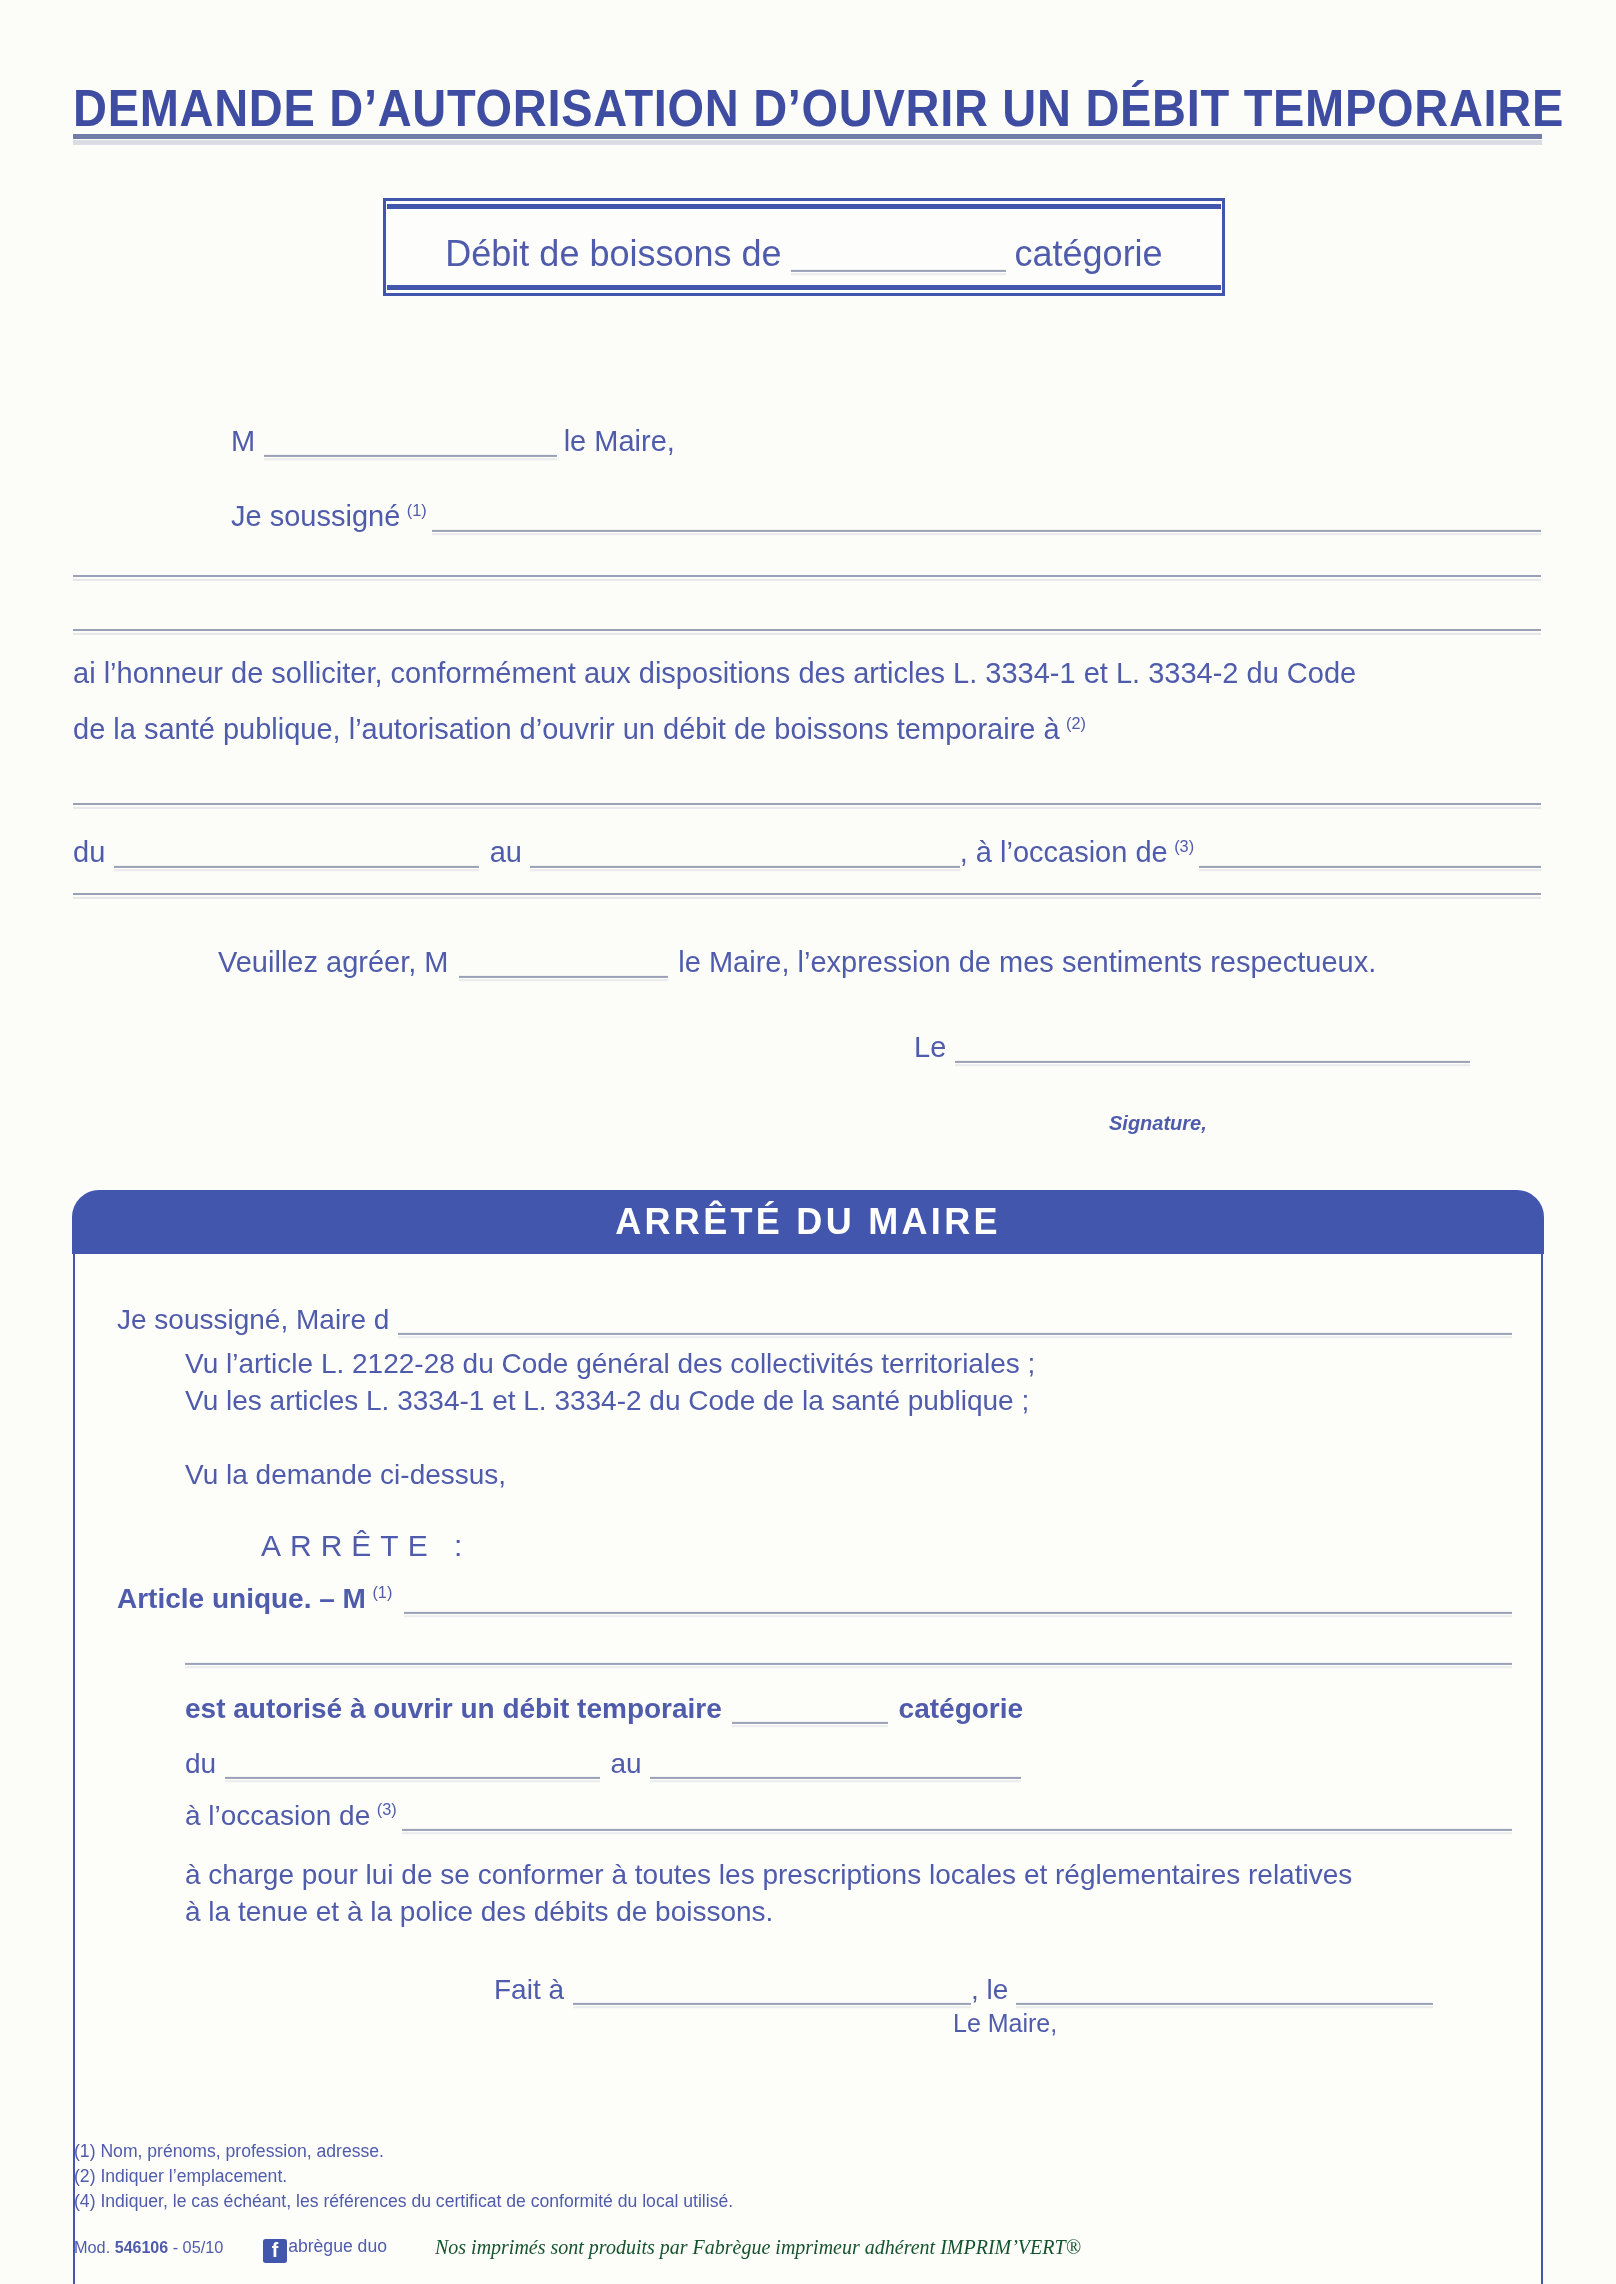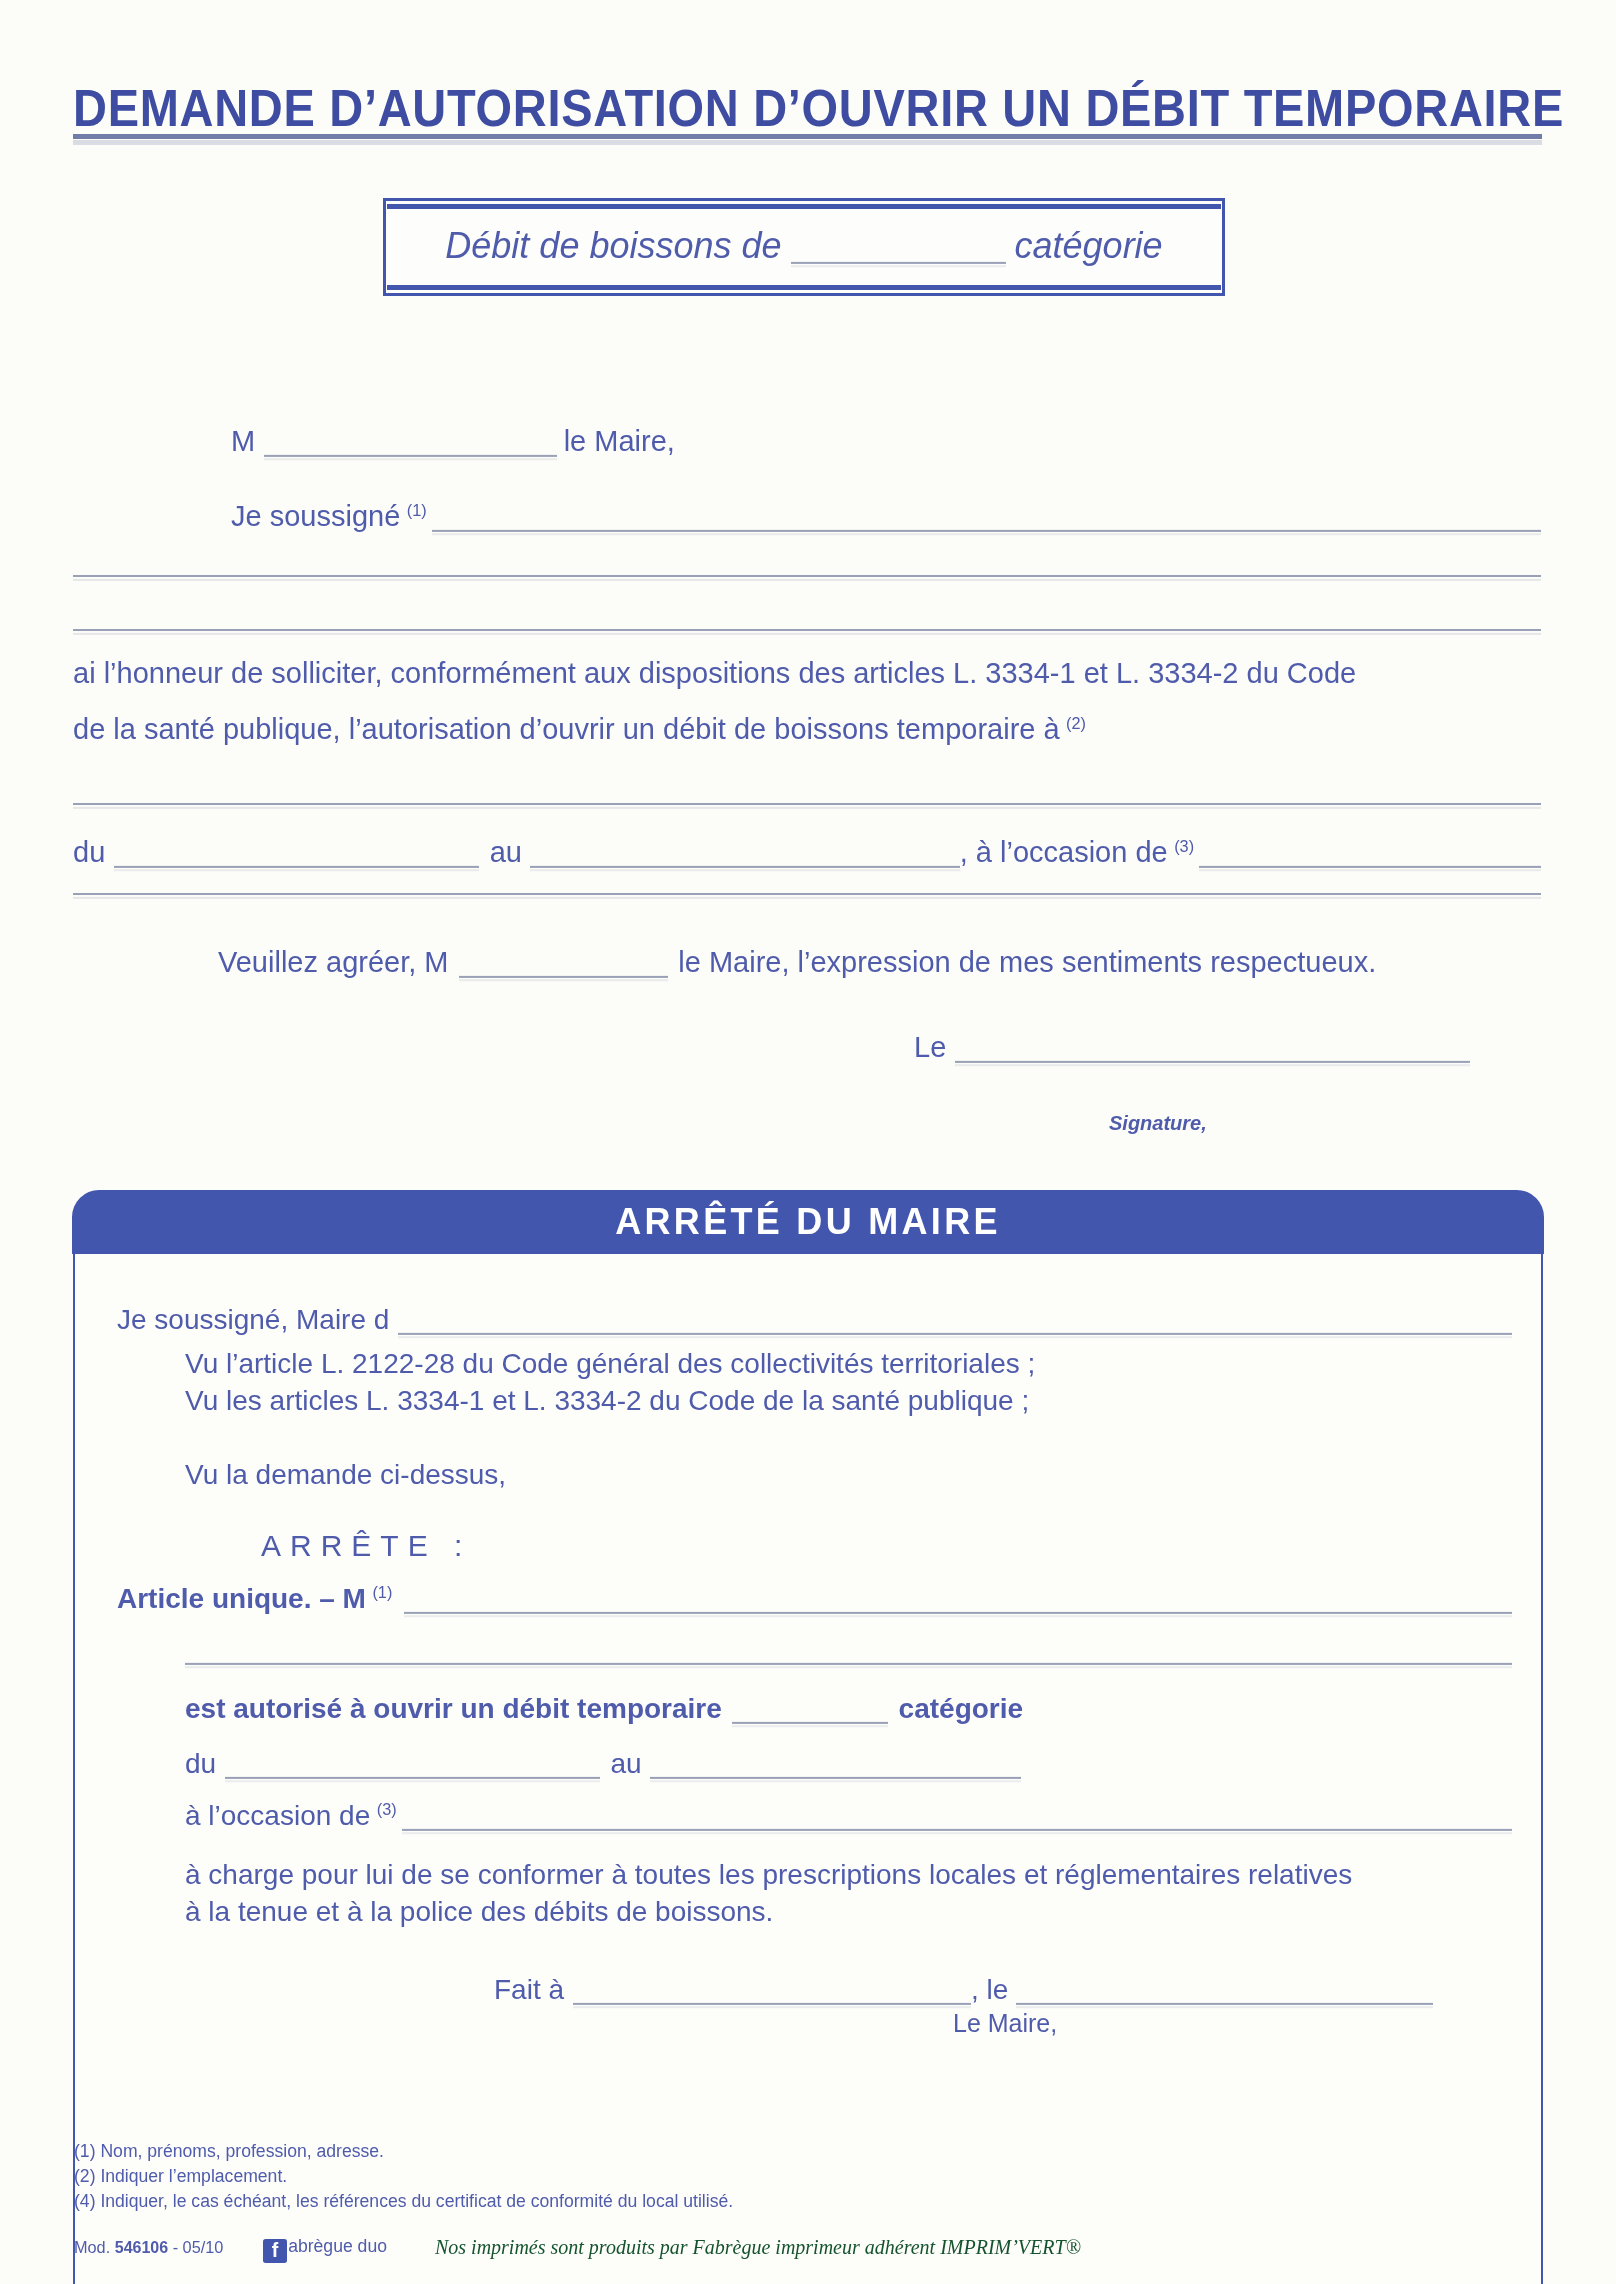--- a/index.html
+++ b/index.html
@@ -47,21 +47,21 @@
   }
   
   .cat-box{
     position:absolute;left:383px;top:198px;width:842px;height:98px;
     border:3.3px solid var(--banner-bg);background:#fdfdfb;box-sizing:border-box;
   }
   .cat-inner{
     position:absolute;inset:2.6px 1.3px;border-top:5.9px solid var(--banner-bg);
     border-bottom:5.9px solid var(--banner-bg);
     display:flex;align-items:baseline;justify-content:center;
-    font-size:36px;font-style:italic;white-space:pre;padding-top:16px;box-sizing:border-box;
+    font-size:36px;white-space:pre;padding-top:24px;box-sizing:border-box;
   }
   
   .arrete-box{
     position:absolute;left:73px;right:73px;top:1179px;height:1160px;
     border:2.6px solid var(--banner-bg);border-bottom-width:7.8px;
     border-radius:29px 29px 22px 22px;background:#fdfdfa;box-sizing:border-box;margin-top:12px;
   }
   .banner{
     position:absolute;left:-2.6px;right:-2.6px;top:-2.6px;height:64px;
     background:var(--banner-bg);border-radius:27px 27px 0 0;

